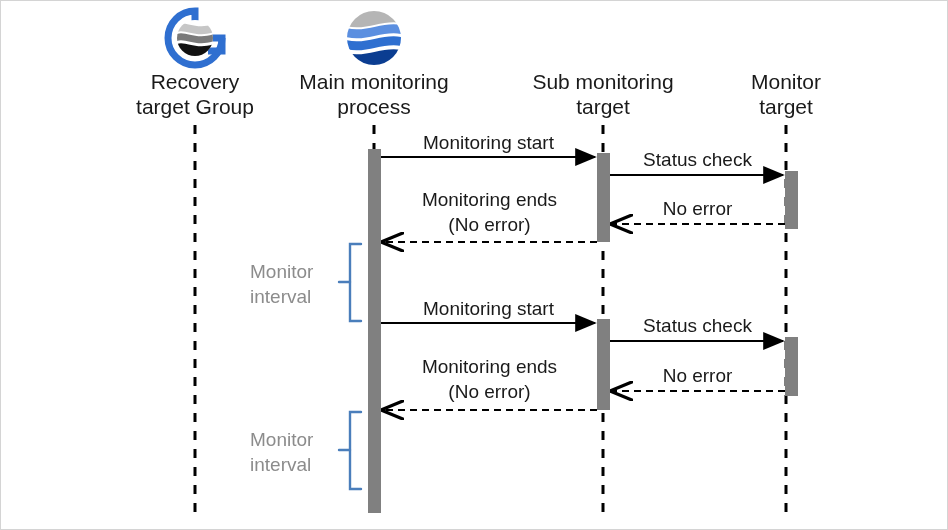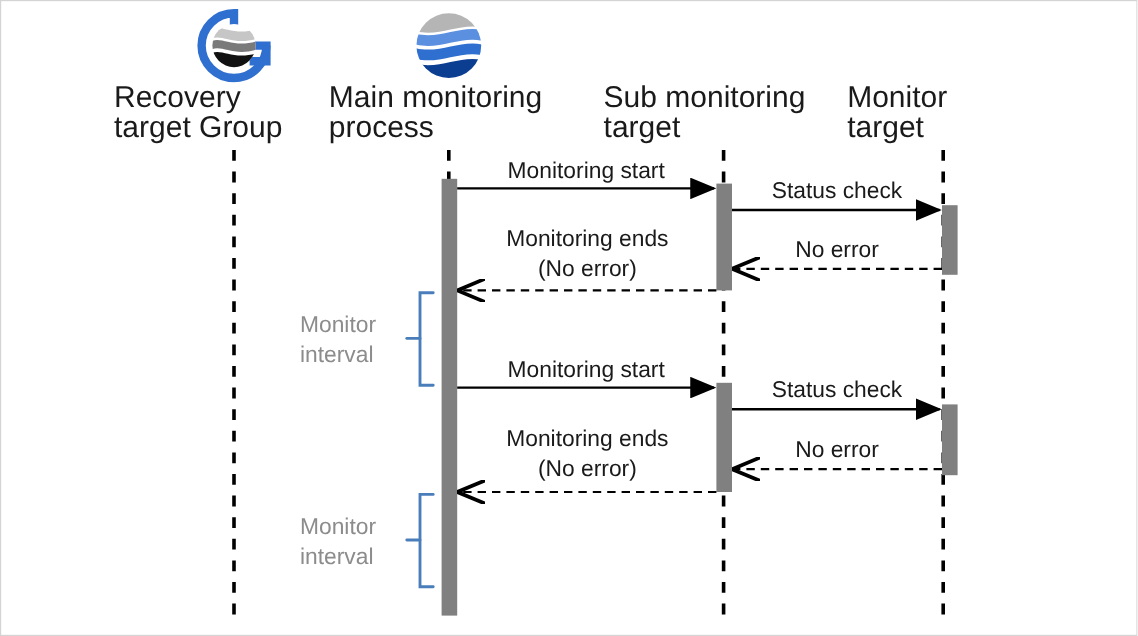--- a/index.html
+++ b/index.html
@@ -21,21 +21,22 @@
   }
   #diagram-svg {
     position: absolute;
     left: 0;
     top: 0;
     width: 948px;
     height: 530px;
   }
   .actor-head {
     position: absolute;
-    font-size: 25px;
+    text-align: center;
+    font-size: 21px;
     color: #1a1a1a;
     line-height: 25px;
     white-space: pre-line;
   }
   .actor-icon {
     position: absolute;
     width: 62px;
     height: 62px;
   }
   .msg-label {

